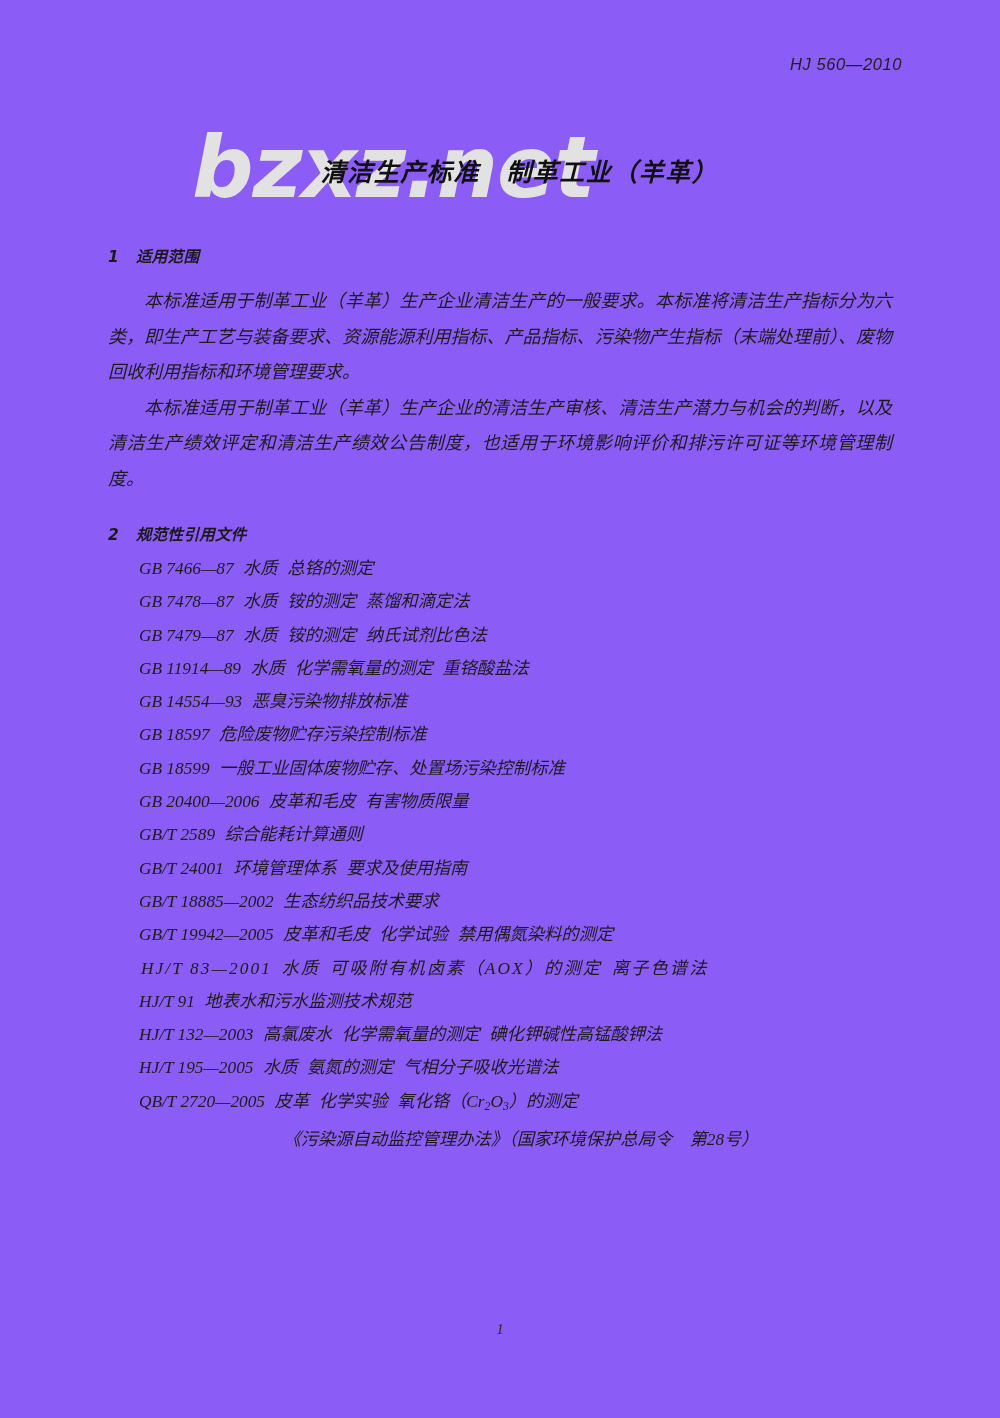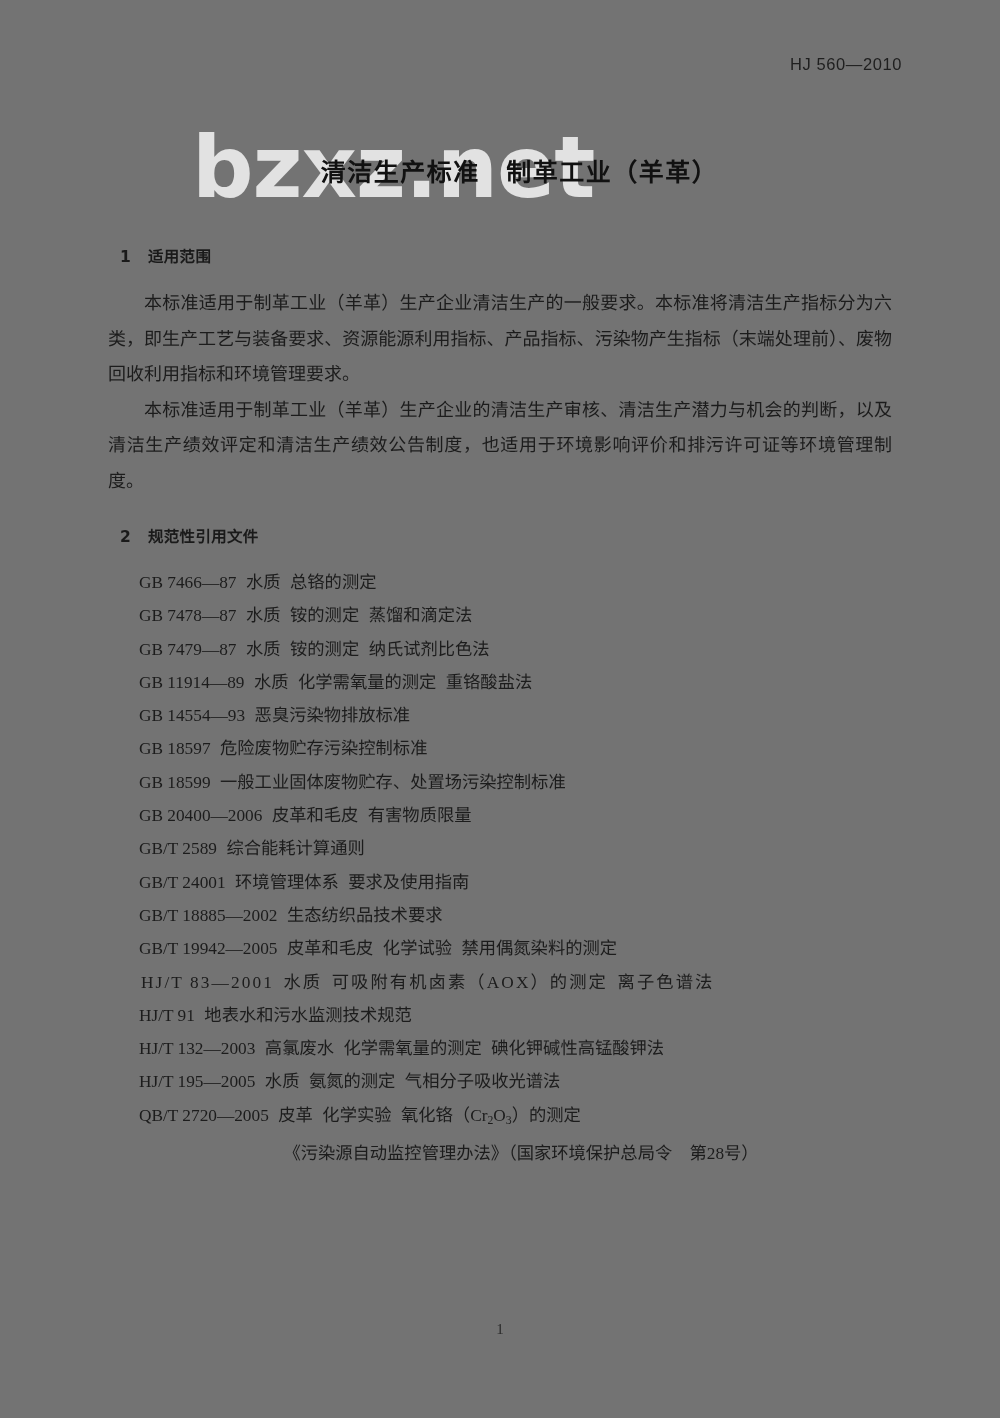--- a/index.html
+++ b/index.html
@@ -14,21 +14,22 @@
     position: relative;
     overflow: hidden;
     font-family: "Liberation Serif", "DejaVu Serif", serif;
     color: #1a1a1a;
     -webkit-font-smoothing: antialiased;
   }
 
   .page {
     position: absolute;
     inset: 0;
-    background: #737373;
+    background: #8b5cf6;
+    font-style: italic;
   }
 
   
   .running-header {
     position: absolute;
     top: 55px;
     right: 98px;
     font-family: "Liberation Sans", "DejaVu Sans", sans-serif;
     font-size: 16.5px;
     letter-spacing: 0.6px;
@@ -76,21 +77,21 @@
     width: 784px;
     z-index: 2;
   }
 
   .section-heading {
     font-family: "DejaVu Sans", "Liberation Sans", sans-serif;
     font-weight: 700;
     font-size: 15.5px;
     color: #1a1a1a;
     letter-spacing: 0.3px;
-    margin: 12px;
+    margin: 0;
     line-height: 34px;
   }
   .section-heading .num {
     display: inline-block;
     width: 28px;
   }
 
   .para {
     font-family: "Liberation Serif", "DejaVu Serif", serif;
     font-size: 18px;

